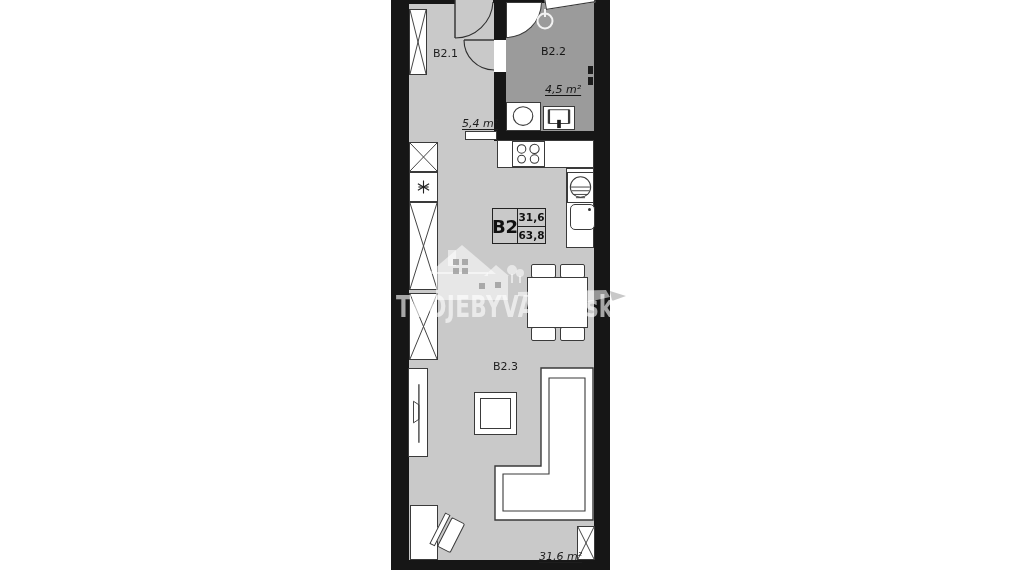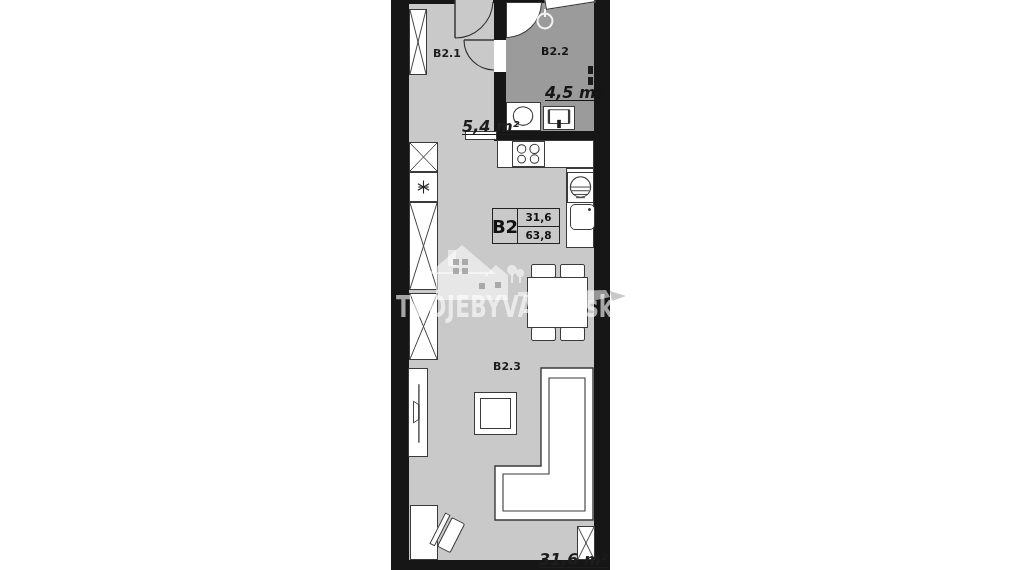--- a/index.html
+++ b/index.html
@@ -4,25 +4,25 @@
 <style>
   html,body{margin:0;padding:0;background:#fff;}
   #stage{position:relative;width:1011px;height:570px;background:#ffffff;overflow:hidden;
          font-family:"DejaVu Sans",sans-serif;}
   .abs{position:absolute;}
   .floor{position:absolute;}
   .wall{position:absolute;background:#161616;}
   .furn{position:absolute;background:#fff;border:1.3px solid #3a3a3a;box-sizing:border-box;}
   .thin{border-width:1px;}
   .xsvg{position:absolute;inset:0;width:100%;height:100%;}
-  .lbl{position:absolute;font-weight:bold;font-size:11px;color:#1d1d1d;white-space:nowrap;}
-  .area{font-style:italic;font-size:16px;text-decoration:underline;text-underline-offset:2px;}
+  .lbl{position:absolute;font-weight:normal;font-size:11px;color:#1d1d1d;white-space:nowrap;}
+  .area{font-style:italic;font-size:11px;text-decoration:underline;text-underline-offset:2px;}
   .bathlbl{color:#151515;}
   
-  .unitbox{position:absolute;left:492px;top:208px;width:68px;height:36px;border:1.6px solid #222;
+  .unitbox{position:absolute;left:492px;top:208px;width:54px;height:36px;border:1.6px solid #222;
            box-sizing:border-box;display:flex;}
   .unitbox .code{width:25px;display:flex;align-items:center;justify-content:center;
                  font-weight:800;font-size:18px;color:#111;border-right:1.4px solid #222;box-sizing:border-box;}
   .unitbox .vals{flex:1;display:flex;flex-direction:column;}
   .unitbox .vals div{flex:1;display:flex;align-items:center;justify-content:center;
                      font-weight:bold;font-size:10.5px;color:#111;box-sizing:border-box;}
   .unitbox .vals div:first-child{border-bottom:1.4px solid #222;text-align:center;}
   
   .wm-text{position:absolute;left:396px;top:288px;font-size:31px;font-weight:600;
            color:rgba(255,255,255,0.62);letter-spacing:0.5px;transform:scaleX(0.70);

